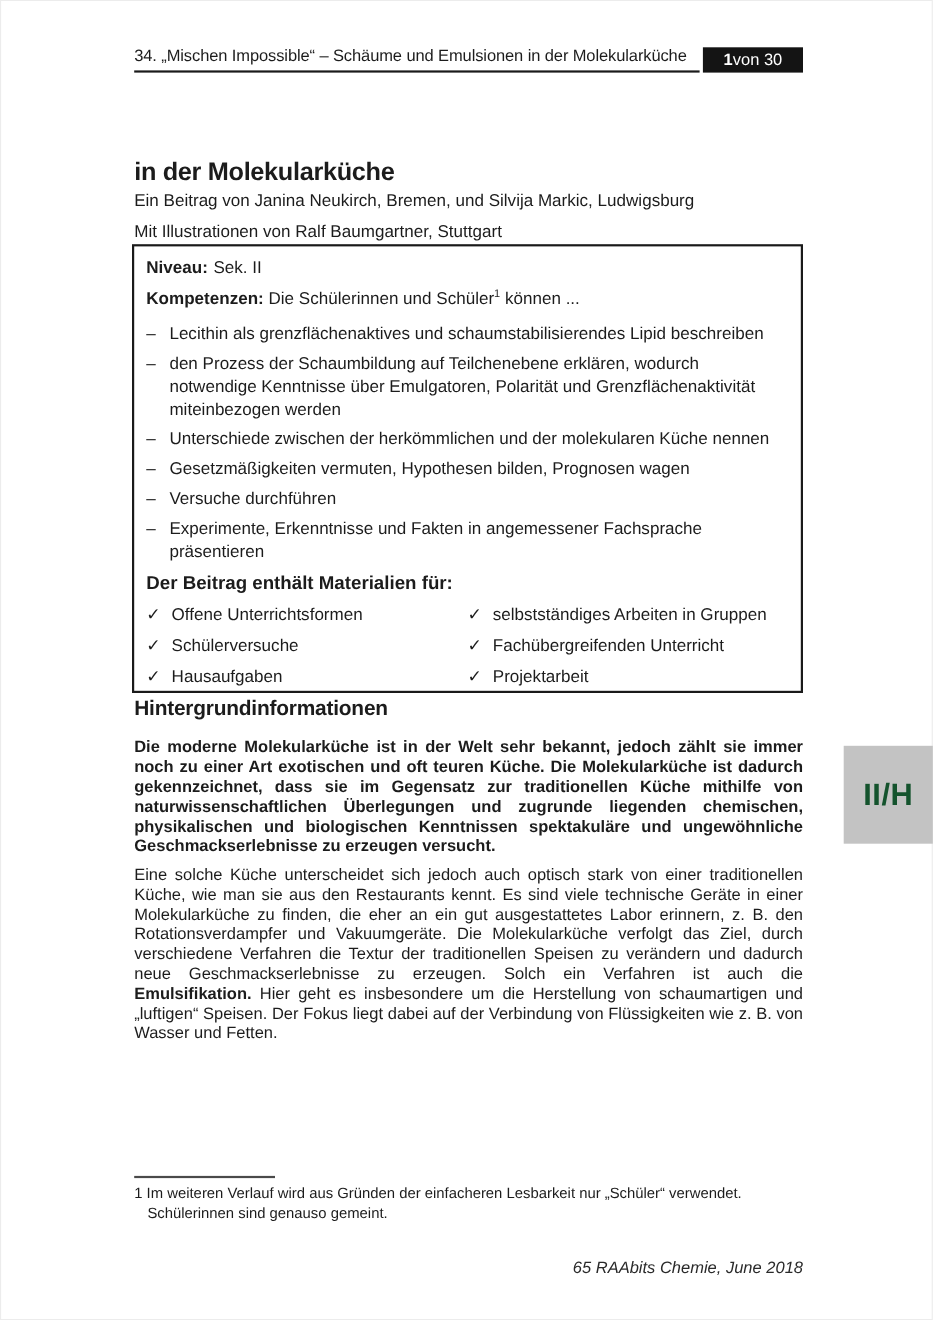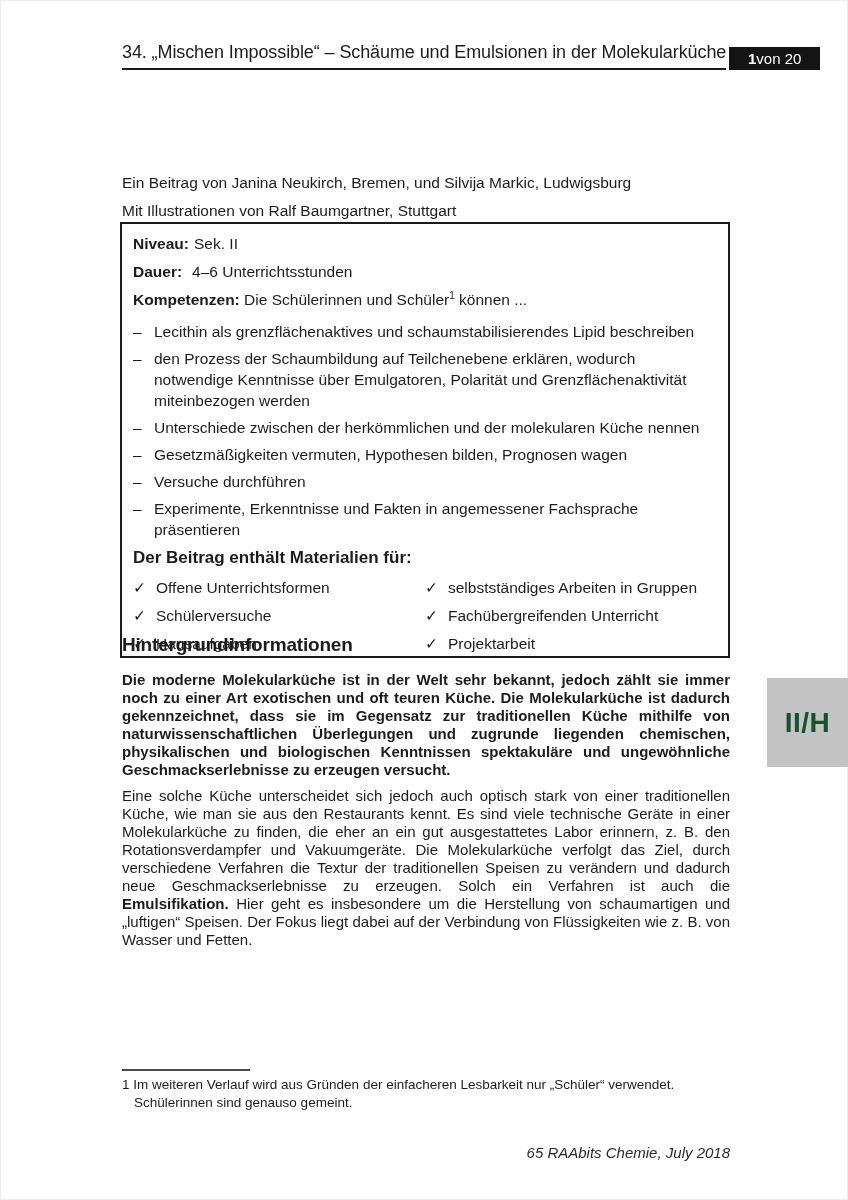--- a/index.html
+++ b/index.html
@@ -6,21 +6,21 @@
   body{
     width:848px;height:1200px;position:relative;background:#ffffff;
     font-family:"Liberation Sans", sans-serif;color:#1c1c1c;
     box-shadow:inset 0 0 0 1px #ececec;overflow:hidden;
   }
   .abs{position:absolute;}
 
   
   .header{left:122px;top:42px;width:608px;display:flex;align-items:flex-end;}
   .header-title{
-    flex:1;font-size:18px;letter-spacing:-0.1px;white-space:nowrap;
+    flex:1;font-size:15px;letter-spacing:-0.1px;white-space:nowrap;
     padding-bottom:5px;border-bottom:2px solid #1a1a1a;margin-right:3px;
   }
   .page-badge{
     background:#141414;color:#ffffff;width:91px;height:23px;flex-shrink:0;
     display:flex;align-items:center;justify-content:center;font-size:15px;gap:0;
   }
   .page-badge .num{font-weight:bold;}
 
   
   .doc-title{left:122px;top:110px;width:640px;font-size:23px;font-weight:bold;
@@ -69,39 +69,37 @@
   .footer{left:122px;top:1144px;width:608px;text-align:right;
     font-size:15px;font-style:italic;color:#2a2a2a;}
 </style>
 </head>
 <body>
 
 <div class="abs header">
   <div class="header-title">34. „Mischen Impossible“ – Schäume und Emulsionen in der Molekularküche</div>
   <div class="page-badge">
     <span class="num">1</span>
-      <span> von 20</span>
+      <span> von 30</span>
   </div>
 </div>
 
 <h1 class="abs doc-title" style="margin:0;">
   <br>
+  <span>in der Molekularküche</span>
 </h1>
 
 <div class="abs byline">
   <div>Ein Beitrag von Janina Neukirch, Bremen, und Silvija Markic, Ludwigsburg</div>
   <div>Mit Illustrationen von Ralf Baumgartner, Stuttgart</div>
 </div>
 
 <div class="abs info-box">
   <div class="meta-row">
     <span class="meta-label">Niveau:</span><span class="meta-value">Sek. II</span>
-  </div>
-  <div class="meta-row">
-    <span class="meta-label">Dauer:</span><span class="meta-value wide">4–6 Unterrichtsstunden</span>
   </div>
   <div class="meta-row">
     <span class="meta-label">Kompetenzen:</span><span> Die Schülerinnen und Schüler</span><sup class="fn-ref">1</sup><span> können ...</span>
   </div>
 
   <ul class="bullets">
     <li class="bullet">
       <span class="dash">–</span>
       <span>Lecithin als grenzflächenaktives und schaumstabilisierendes Lipid beschreiben</span>
     </li>
@@ -169,13 +167,13 @@
   <span>II/H</span>
 </div>
 
 <div class="abs footnote">
   <div class="footnote-rule"></div>
   <p class="footnote-text">
     <span>1</span><span> Im weiteren Verlauf wird aus Gründen der einfacheren Lesbarkeit nur „Schüler“ verwendet. Schülerinnen sind genauso gemeint.</span>
   </p>
 </div>
 
-<div class="abs footer">65 RAAbits Chemie, July 2018</div>
+<div class="abs footer">65 RAAbits Chemie, June 2018</div>
 
 </body></html>

